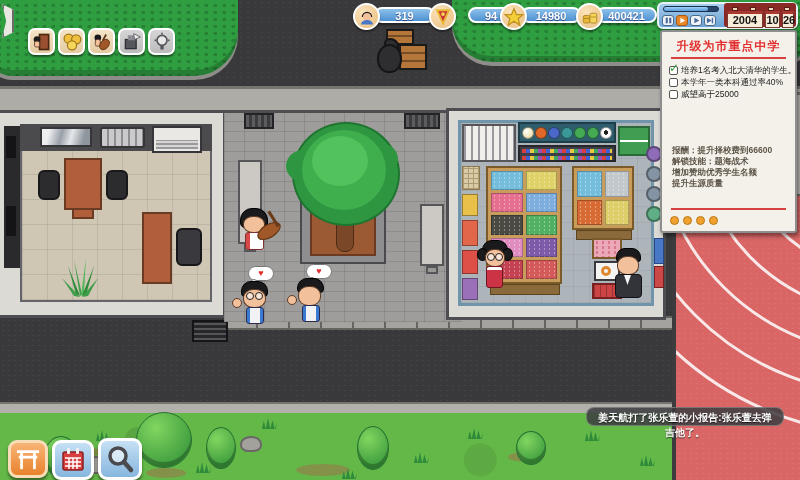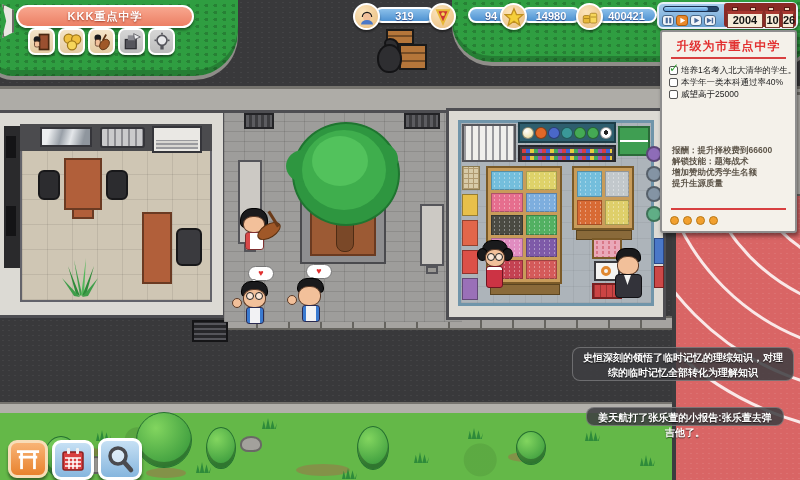--- a/index.html
+++ b/index.html
@@ -335,21 +335,20 @@
     <div class="abs" style="left:10px;top:26px;width:15px;height:20px;background:#cc3344;border:1px solid #701522;border-radius:3px;background-image:linear-gradient(180deg,#fff 0 3px,transparent 3px);"></div>
   </div>
   <div class="abs" style="left:610px;top:248px;width:34px;height:52px;">
     <div class="abs hair" style="left:6px;top:0;width:23px;height:12px;border-radius:9px 9px 3px 3px;"></div>
     <div class="abs face" style="left:7px;top:8px;width:20px;height:17px;"></div>
     <div class="abs" style="left:5px;top:26px;width:25px;height:22px;background:#33333a;border:1px solid #121216;border-radius:4px;"></div>
     <div class="abs" style="left:14px;top:27px;width:7px;height:10px;background:#f4f4f2;clip-path:polygon(0 0,100% 0,50% 100%);"></div>
   </div>
 
   <div class="abs flag-pole"></div>
-  <div class="abs banner">KKK重点中学</div>
 
   <div class="abs toolbar">
     <div class="tool-btn">
       <svg width="20" height="20" viewBox="0 0 24 24">
         <rect x="9" y="3" width="11" height="18" fill="#9a5030" stroke="#4a2810" stroke-width="2"></rect>
         <circle cx="6" cy="9" r="4" fill="#1a1a1c"></circle>
           <rect x="3" y="11" width="6" height="7" rx="2" fill="#f2c09a" stroke="#5a3a28"></rect>
       </svg>
     </div>
     <div class="tool-btn">
@@ -474,21 +473,20 @@
     <div class="abs q-reward" style="top:146px;">提升生源质量</div>
     <div class="abs q-div" style="top:176px;"></div>
     <div class="abs" style="left:8px;top:184px;display:flex;gap:4px;">
       <div class="q-dot"></div>
       <div class="q-dot"></div>
       <div class="q-dot"></div>
       <div class="q-dot"></div>
     </div>
   </div>
 
-  <div class="abs msg" style="left:572px;top:347px;width:222px;height:34px;">史恒深刻的领悟了临时记忆的理综知识，对理综的临时记忆全部转化为理解知识</div>
   <div class="abs msg" style="left:586px;top:407px;width:198px;height:19px;">姜天航打了张乐萱的小报告:张乐萱去弹吉他了。</div>
 
   <div class="abs fbtn fbtn-orange" style="left:8px;top:440px;width:40px;height:38px;">
     <svg width="26" height="24" viewBox="0 0 28 26">
       <line x1="2" y1="5" x2="26" y2="5" stroke="#fff" stroke-width="3"></line>
       <line x1="4" y1="11" x2="24" y2="11" stroke="#fff" stroke-width="3"></line>
       <line x1="7" y1="5" x2="7" y2="24" stroke="#fff" stroke-width="3"></line>
       <line x1="21" y1="5" x2="21" y2="24" stroke="#fff" stroke-width="3"></line>
     </svg>
   </div>

